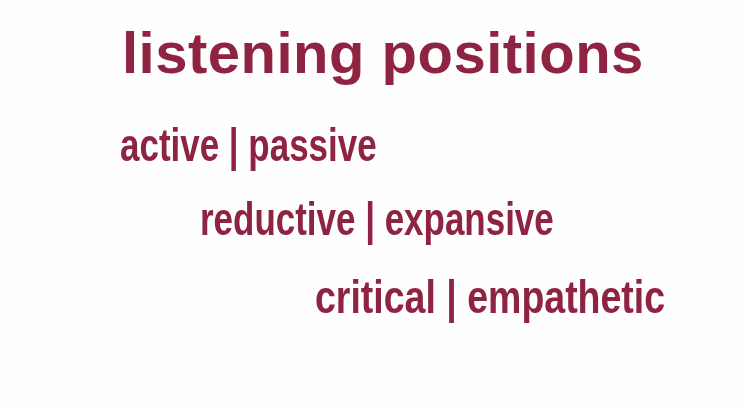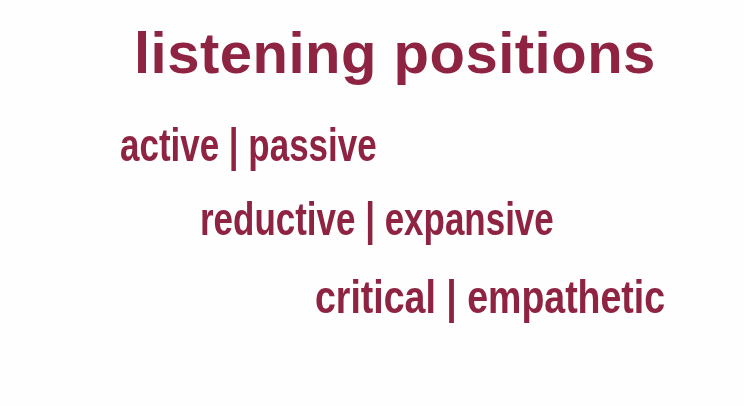--- a/index.html
+++ b/index.html
@@ -12,21 +12,21 @@
     width: 744px;
     height: 406px;
     overflow: hidden;
     background: var(--background, #fefefe);
     color: var(--text, #8e2342);
     font-family: "Liberation Sans", sans-serif;
     font-weight: bold;
   }
   .slide-title {
     position: absolute;
-    left: 134px;
+    left: 122px;
     top: 24px;
     margin: 0;
     font-size: 58px;
     line-height: 1;
     letter-spacing: 0.5px;
     white-space: nowrap;
     font-weight: bold;
   }
   .pair {
     position: absolute;

